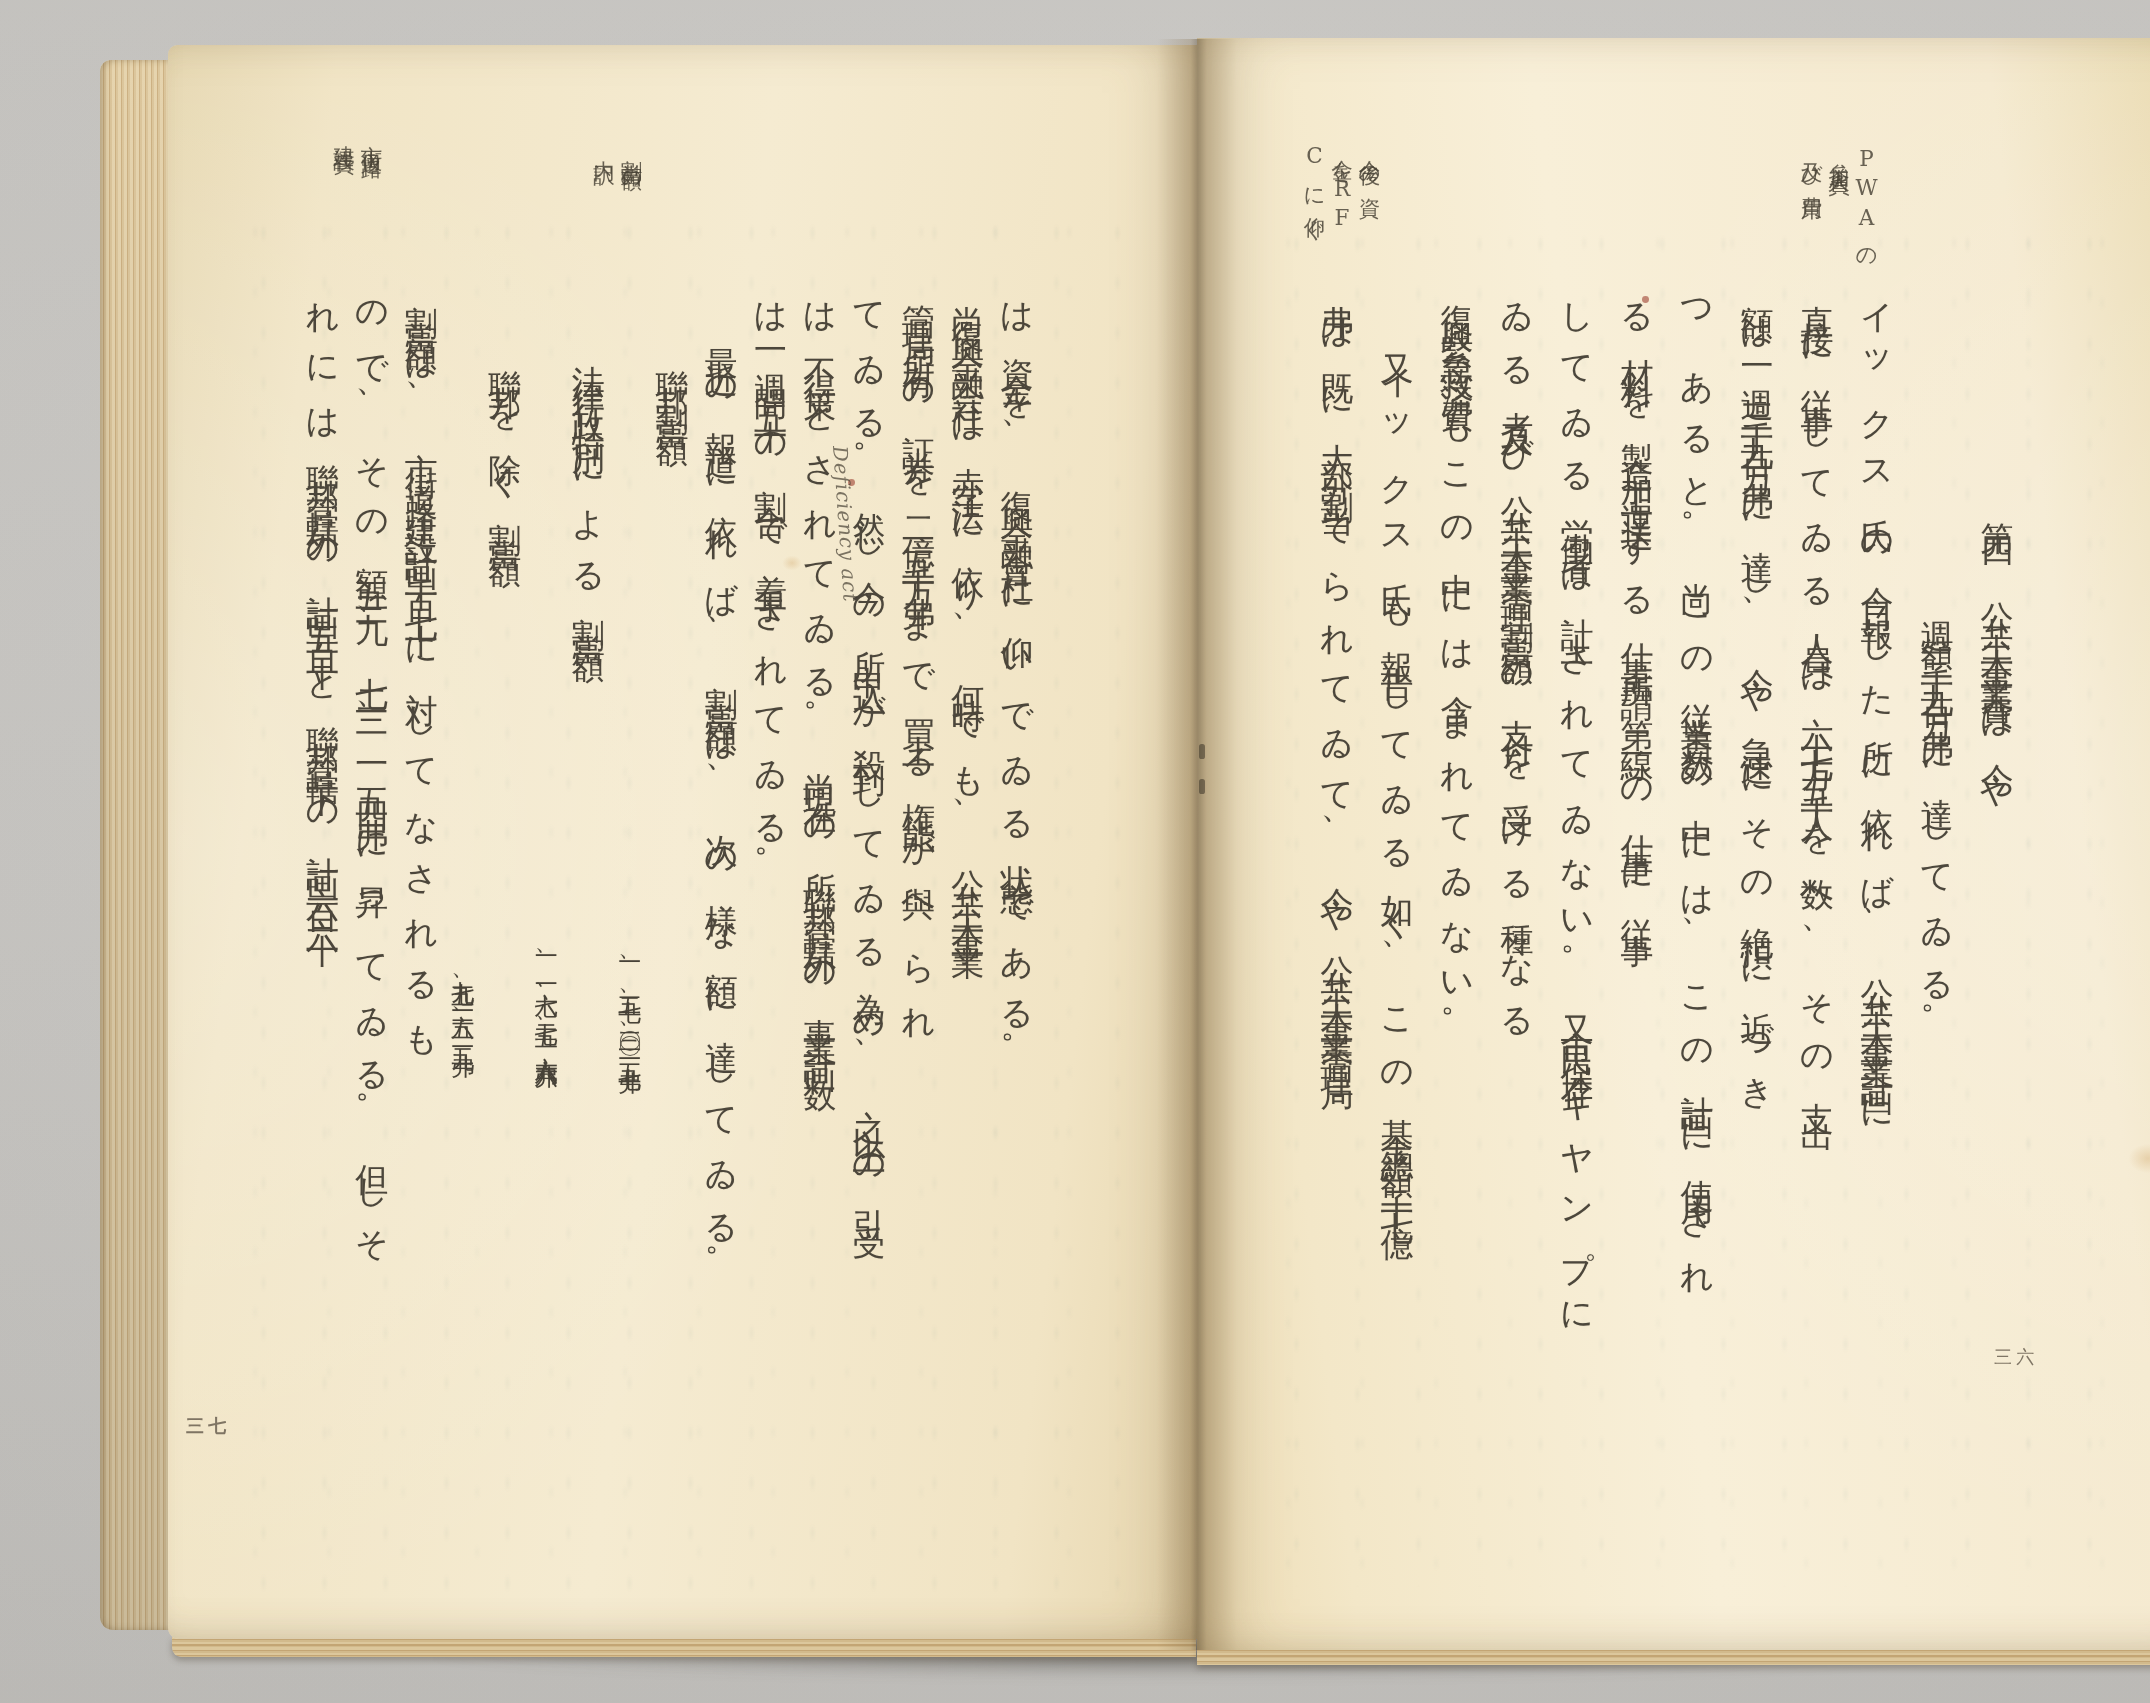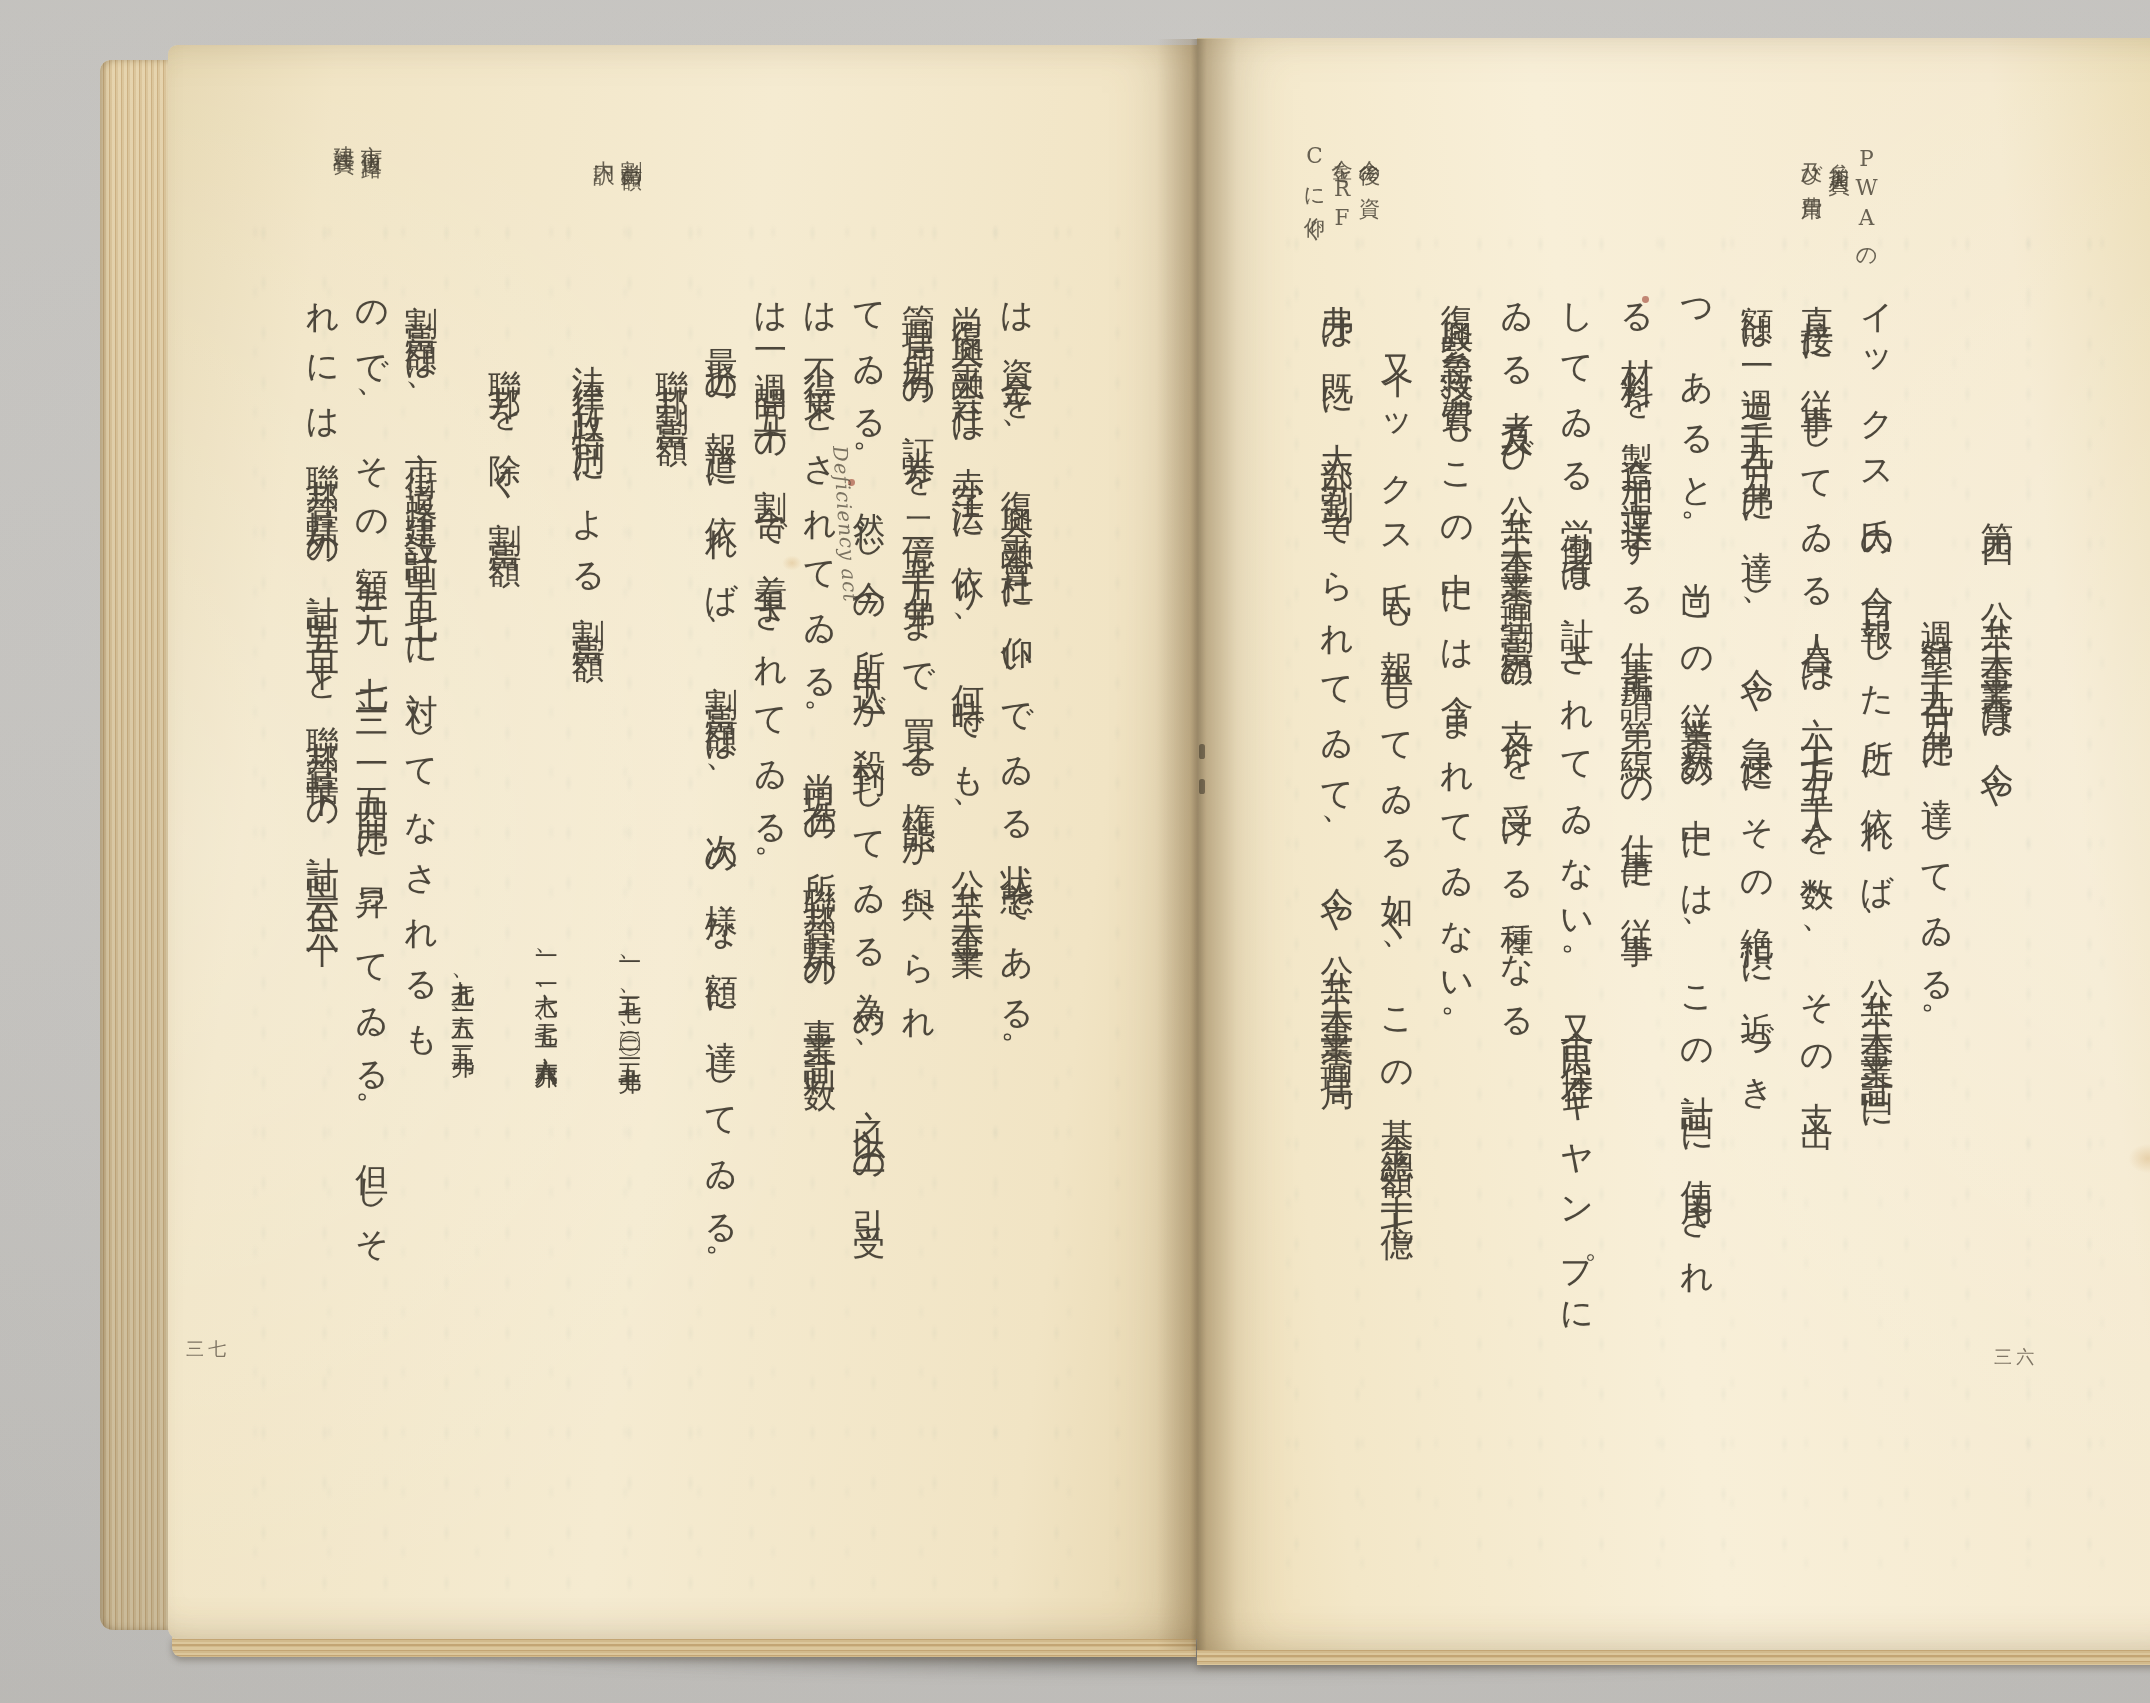--- a/index.html
+++ b/index.html
@@ -105,21 +105,21 @@
   .mn-breakdown{right:555px;top:98px;}
   .mn-english{
     position:absolute;left:684px;top:400px;width:241px;
     transform:rotate(86deg);transform-origin:left top;
     font-style:italic;font-size:20px;color:rgba(75,68,56,.72);
     letter-spacing:0.9px;
   }
   .pagenum{
     position:absolute;font-size:18px;color:#6b6152;letter-spacing:4.3px;opacity:.85;
   }
-  .pn-left{left:18px;top:1292px;}
+  .pn-left{left:18px;top:1369px;font-weight:bold;}
   .pn-right{left:797px;top:1307px;}
   
   .ghost{
     position:absolute;opacity:.55;filter:blur(1.3px);pointer-events:none;
     background-image:
       radial-gradient(4.3px 13px at 50% 50%, rgba(122,148,140,.15), transparent 72%),
       radial-gradient(5.2px 11.2px at 30% 40%, rgba(130,150,145,.10), transparent 70%);
     background-size:61px 50px,74px 60px;
   }
   .ghost.gl{left:65px;top:163px;width:895px;height:1389px;}

